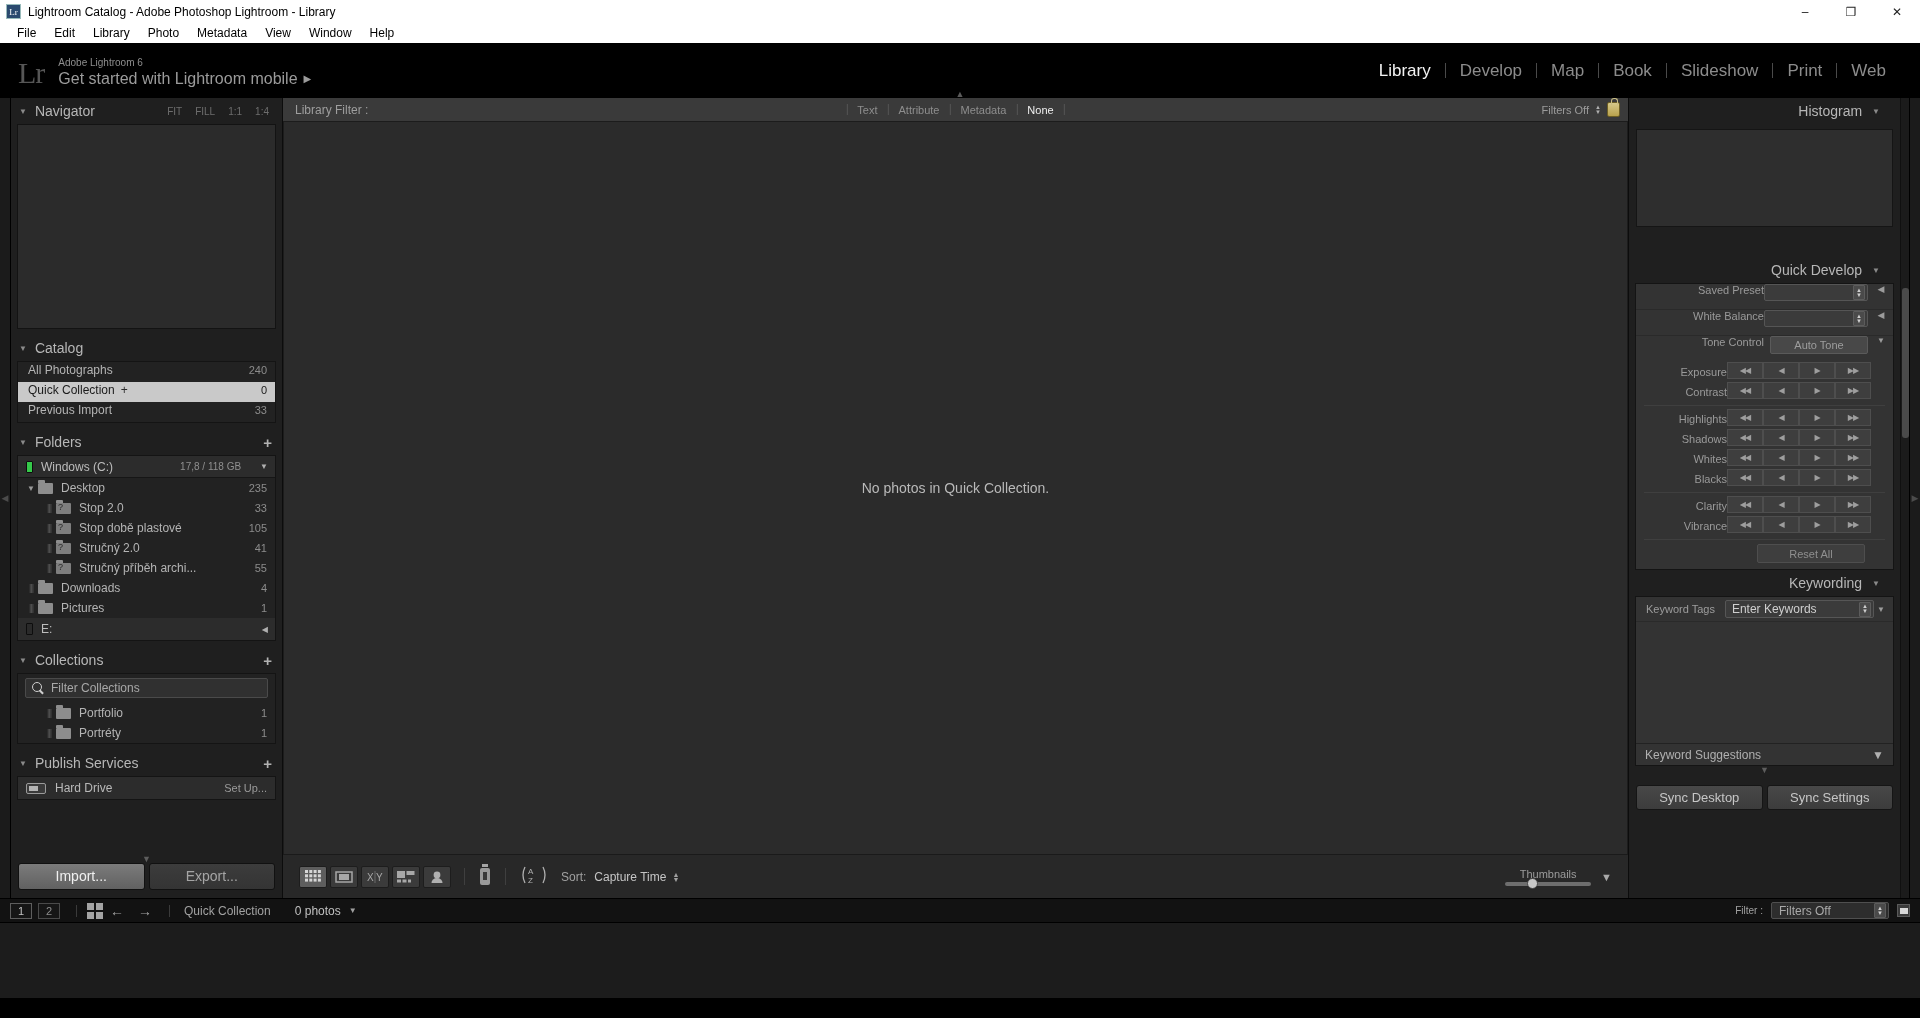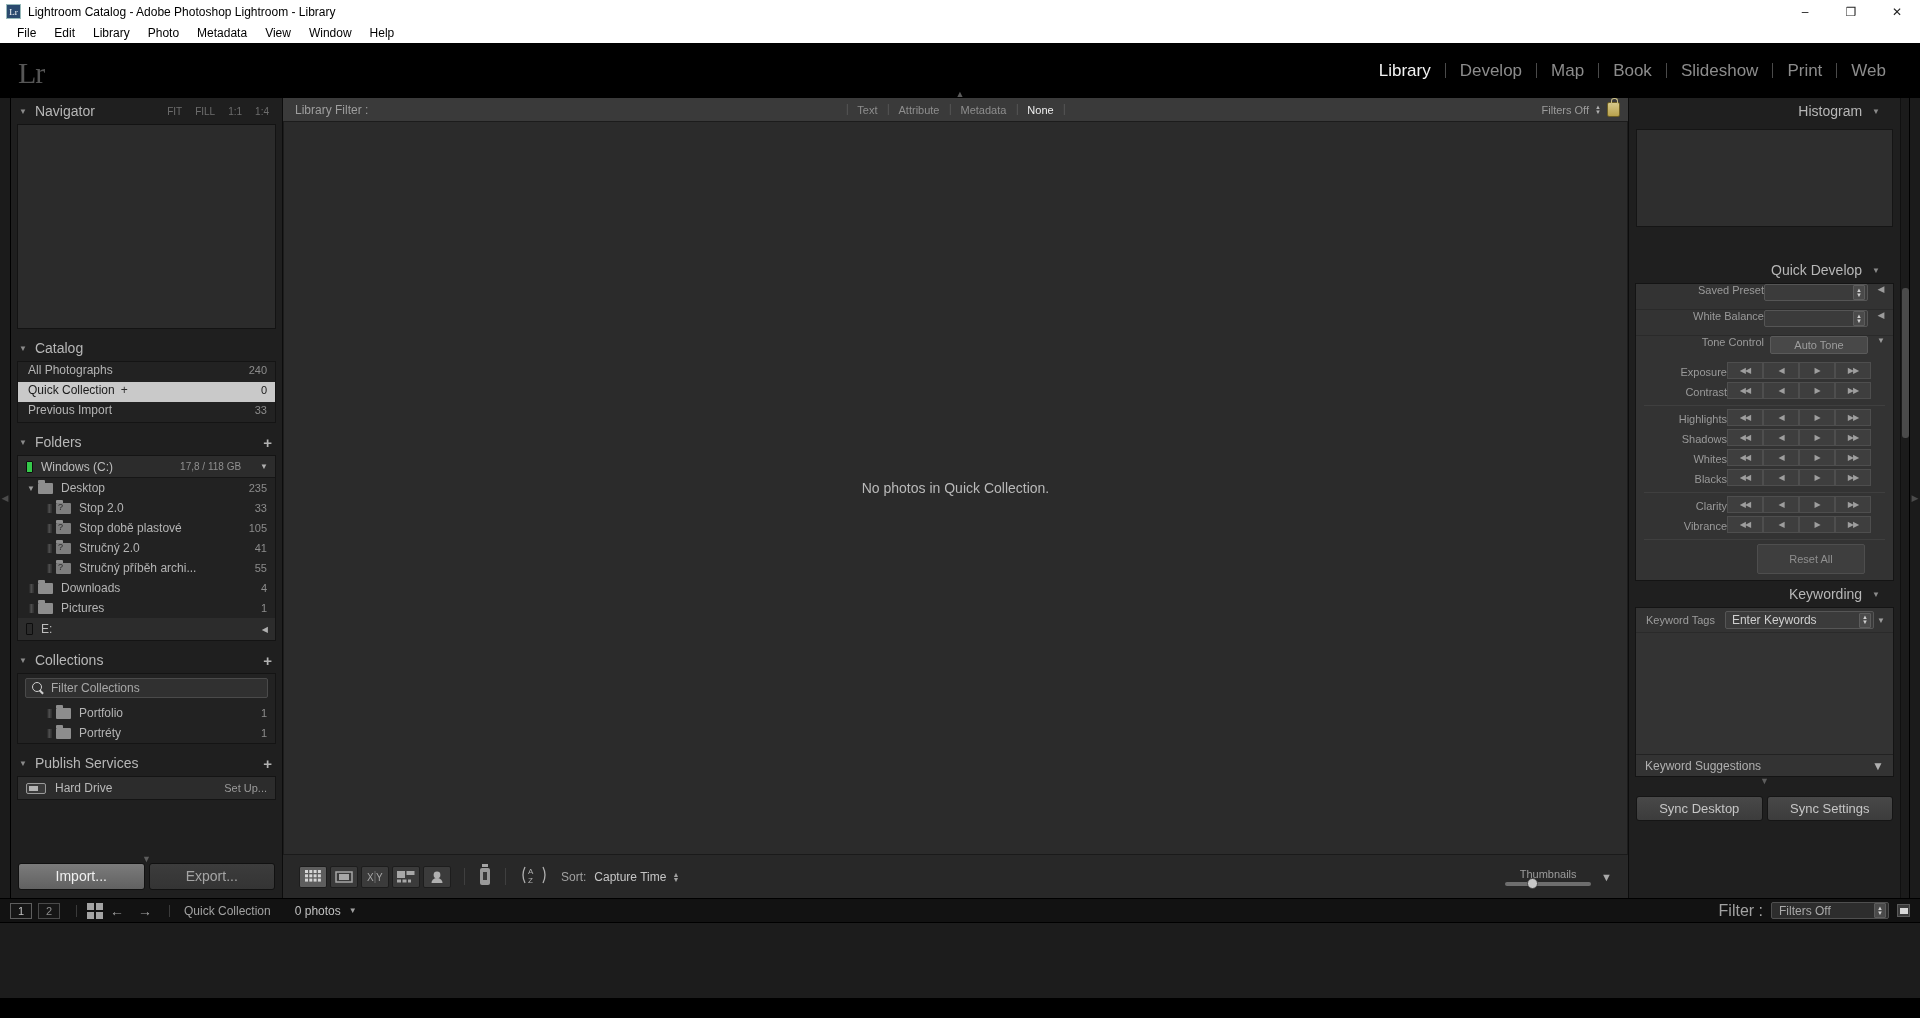--- a/index.html
+++ b/index.html
@@ -295,21 +295,21 @@
     width: 36px; height: 17px; background: #3e3e3e; border: 1px solid #4e4e4e;
     display: flex; align-items: center; justify-content: center;
     font-size: 8px; color: #9e9e9e; letter-spacing: -1px;
   }
   .qd-srow {
     display:flex; align-items:center; height: 20px; padding: 0 0 0 10px;
   }
   .qd-srow .qd-lbl { width: 108px; }
   .qd-divider { height: 1px; background: #3f3f3f; margin: 3px 8px; }
   .resetall {
-    width: 108px; height: 30px; background: #3e3e3e; border: 1px solid #4e4e4e;
+    width: 108px; height: 19px; background: #3e3e3e; border: 1px solid #4e4e4e;
     border-radius: 2px; display: flex; align-items: center; justify-content: center;
     font-size: 11px; color: #8f8f8f; margin: 4px 28px 6px auto;
   }
 
   .kw-box { margin: 0 6px; border: 1px solid #141414; background: #333; }
   .kw-row { display: flex; align-items: center; height: 24px; padding: 0 5px 0 10px; }
   .kw-lbl { font-size: 11px; color: #9d9d9d; margin-right: 10px; }
   .kw-field {
     flex: 1; height: 18px; background: #3b3b3b; border: 1px solid #565656;
     display: flex; align-items: center; padding: 0 2px 0 6px;
@@ -350,21 +350,21 @@
   }
   .fs-pagebtn.second { color: #8d8d8d; border-color: #4a4a4a; }
   .fs-sep { width: 1px; height: 12px; background: #3a3a3a; margin: 0 10px; }
   .fs-gridicon { display: grid; grid-template-columns: 7px 7px; grid-gap: 2px; }
   .fs-gridicon i { width: 7px; height: 7px; background: #a4a4a4; display: block; }
   .fs-arrow { color: #a4a4a4; font-size: 14px; margin: 0 7px; }
   .fs-label { font-size: 12px; color: #a2a2a2; margin-left: 4px; }
   .fs-count { font-size: 12px; color: #c0c0c0; margin-left: 24px; }
   .fs-caret { font-size: 8px; color: #a0a0a0; margin-left: 8px; }
   .fs-right { margin-left: auto; display: flex; align-items: center; gap: 8px; }
-  .fs-filter-lbl { font-size: 16px; color: #a2a2a2; }
+  .fs-filter-lbl { font-size: 10px; color: #a2a2a2; }
   .fs-filter-sel {
     width: 118px; height: 17px; background: #2d2d2d; border: 1px solid #4f4f4f;
     border-radius: 2px; display: flex; align-items: center; padding: 0 2px 0 7px;
     font-size: 12px; color: #a9a9a9;
   }
   .fs-filter-sel .txt { flex: 1; }
   .fs-badge { width: 13px; height: 13px; background: #3a3a3a; border: 1px solid #5a5a5a; position:relative;}
   .fs-badge:after { content:''; position:absolute; left:2px; bottom:2px; width:8px; height:6px; background:#d8d8d8;}
   .filmstrip {
     height: 76px; background: #1c1c1c; border-top: 1px solid #000;
@@ -389,20 +389,26 @@
   <div class="menu-item">Library</div>
   <div class="menu-item">Photo</div>
   <div class="menu-item">Metadata</div>
   <div class="menu-item">View</div>
   <div class="menu-item">Window</div>
   <div class="menu-item">Help</div>
 </div>
 
 <div class="lr-header">
   <div class="lr-logo">Lr</div>
+  <div class="lr-ident">
+    <div class="lr-ident-sub">Adobe Lightroom 6</div>
+    <div class="lr-ident-main">
+      <span>Get started with Lightroom mobile</span><span class="arrow">▶</span>
+    </div>
+  </div>
   <div class="modules">
     <div class="module active">Library</div>
     <div class="module-sep"></div>
     <div class="module">Develop</div>
     <div class="module-sep"></div>
     <div class="module">Map</div>
     <div class="module-sep"></div>
     <div class="module">Book</div>
     <div class="module-sep"></div>
     <div class="module">Slideshow</div>

